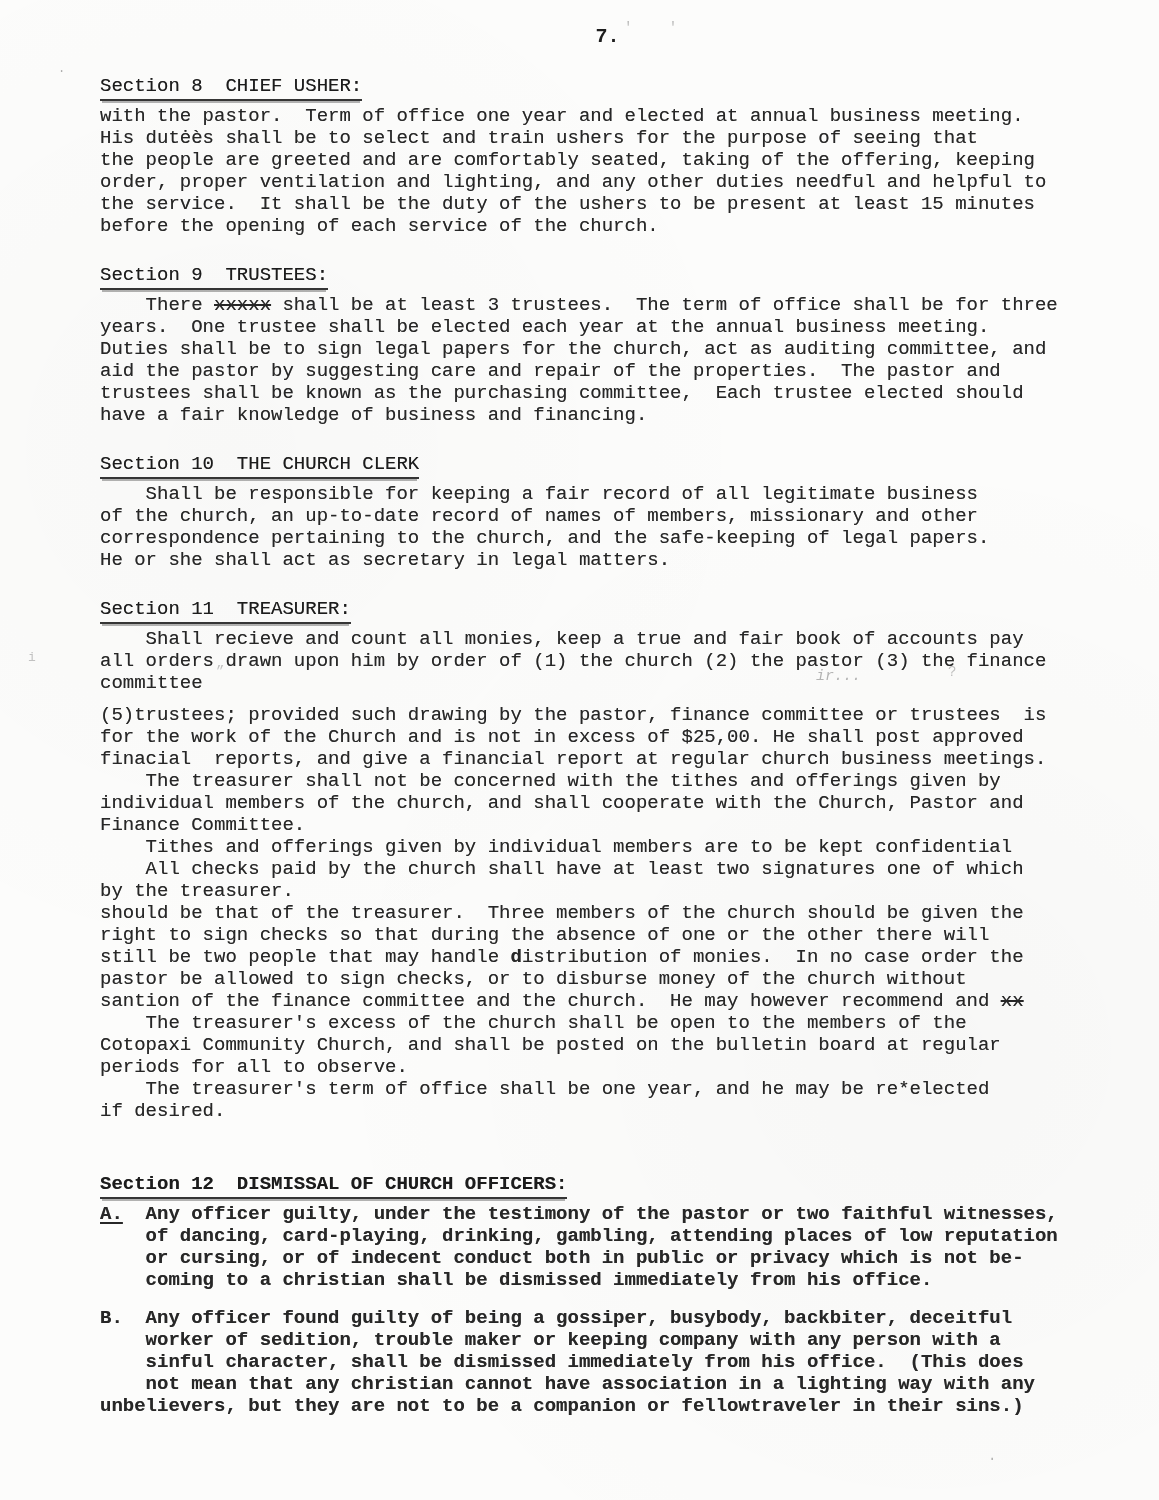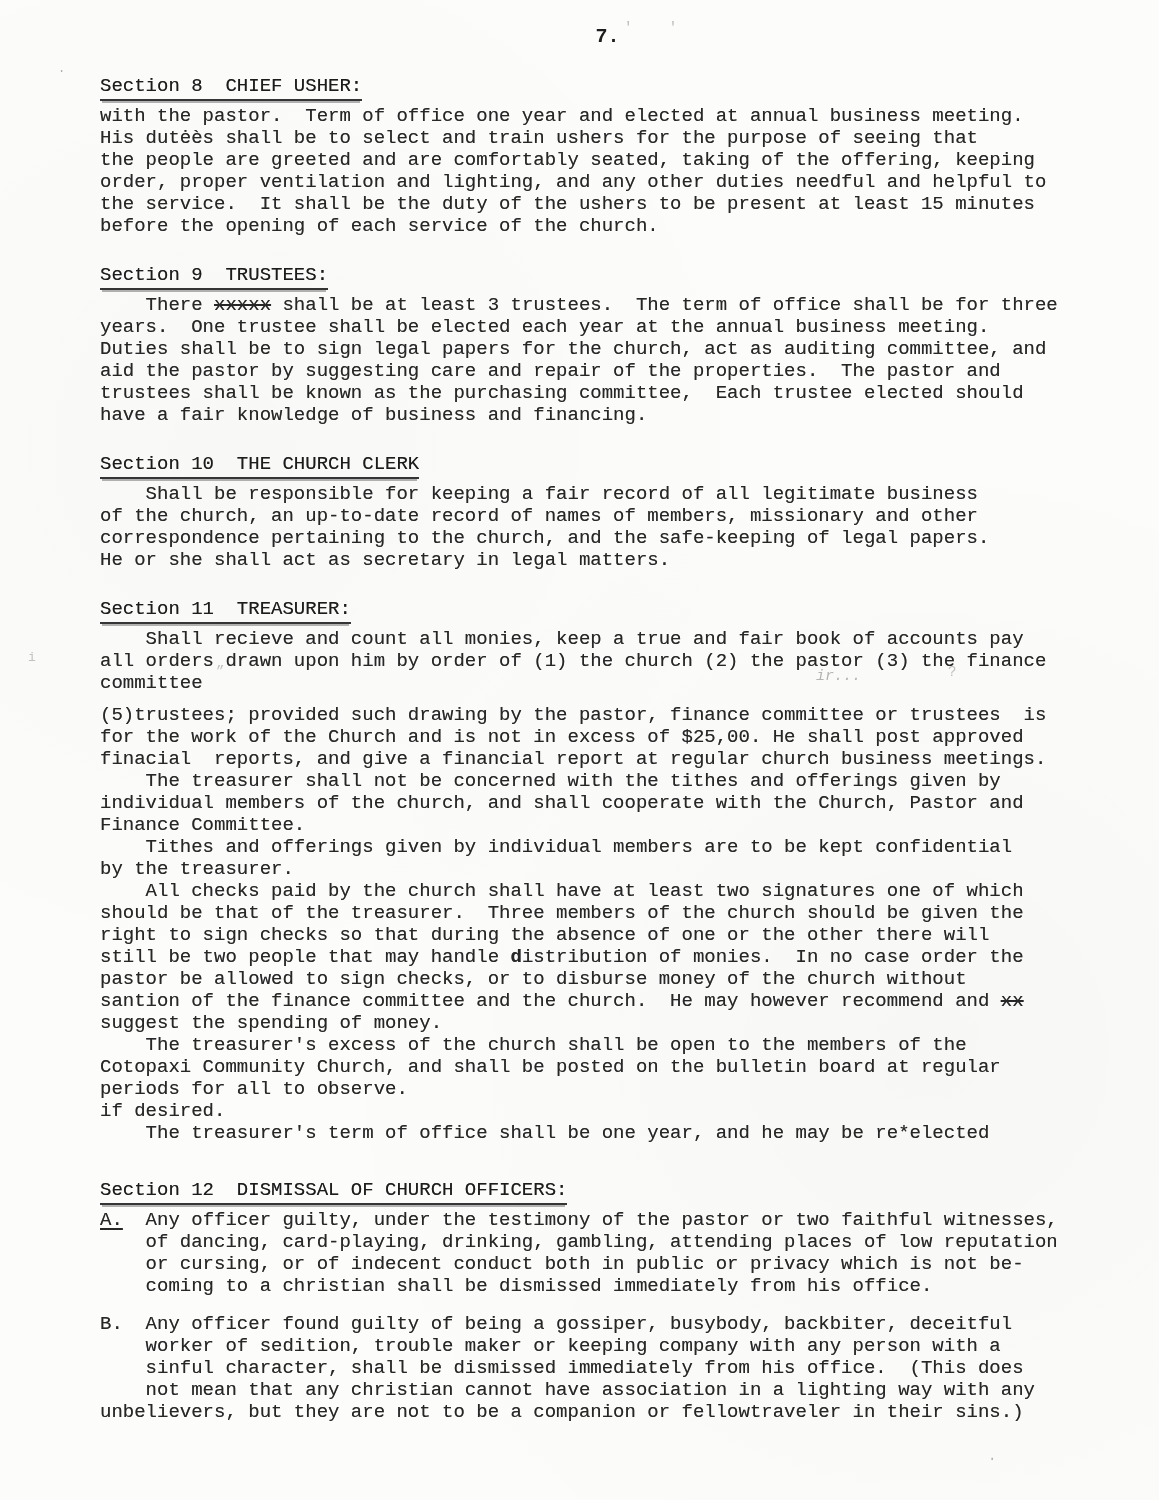--- a/index.html
+++ b/index.html
@@ -22,21 +22,21 @@
     line-height:26px;
     font-weight:bold;
     color:#1d1d1d;
   }
   .doc-body{
     margin-top:24px;
     padding-left:100px;
   }
   .section{margin-top:0;}
   .section + .section{margin-top:26px;}
-  .section:nth-of-type(5){margin-top:34px;}
+  .section:nth-of-type(5){margin-top:50px;font-weight:bold;}
   .heading-row{line-height:24px;}
   .heading{
     display:inline-block;
     font-size:19px;
     color:#1c1c1c;
     white-space:pre;
     text-shadow:0 0 0.6px rgba(20,20,20,0.55);
     border-bottom:2px solid rgba(25,25,25,0.88);
     box-shadow:0 4px 0 -2px rgba(40,40,40,0.35);
     padding-bottom:1px;
@@ -113,33 +113,32 @@
           <div class="line">    Shall recieve and count all monies, keep a true and fair book of accounts pay</div>
           <div class="line">all orders drawn upon him by order of (1) the church (2) the pastor (3) the finance</div>
           <div class="line">committee</div>
           <div class="line gap-small">(5)trustees; provided such drawing by the pastor, finance committee or trustees  is</div>
           <div class="line">for the work of the Church and is not in excess of $25,00. He shall post approved</div>
           <div class="line">finacial  reports, and give a financial report at regular church business meetings.</div>
           <div class="line">    The treasurer shall not be concerned with the tithes and offerings given by</div>
           <div class="line">individual members of the church, and shall cooperate with the Church, Pastor and</div>
           <div class="line">Finance Committee.</div>
           <div class="line">    Tithes and offerings given by individual members are to be kept confidential</div>
+          <div class="line">    All checks paid by the church shall have at least two signatures one of which</div>
           <div class="line">by the treasurer.</div>
-          <div class="line">    All checks paid by the church shall have at least two signatures one of which</div>
           <div class="line">should be that of the treasurer.  Three members of the church should be given the</div>
           <div class="line">right to sign checks so that during the absence of one or the other there will</div>
           <div class="line"><span>still be two people that may handle </span><span class="bold">d</span><span>istribution of monies.  In no case order the</span></div>
           <div class="line">pastor be allowed to sign checks, or to disburse money of the church without</div>
           <div class="line"><span>santion of the finance committee and the church.  He may however recommend and </span><span class="strike">xx</span></div>
-          <div class="line">suggest the spending of money.</div>
           <div class="line">    The treasurer's excess of the church shall be open to the members of the</div>
           <div class="line">Cotopaxi Community Church, and shall be posted on the bulletin board at regular</div>
           <div class="line">periods for all to observe.</div>
+          <div class="line">    The treasurer's term of office shall be one year, and he may be re*elected</div>
           <div class="line">if desired.</div>
-          <div class="line">    The treasurer's term of office shall be one year, and he may be re*elected</div>
         </div>
       </section>
       <section class="section">
         <div class="heading-row"><span class="heading">Section 12  DISMISSAL OF CHURCH OFFICERS:</span></div>
         <div class="lines">
           <div class="line"><span class="uline">A.</span><span>  Any officer guilty, under the testimony of the pastor or two faithful witnesses,</span></div>
           <div class="line">    of dancing, card-playing, drinking, gambling, attending places of low reputation</div>
           <div class="line">    or cursing, or of indecent conduct both in public or privacy which is not be-</div>
           <div class="line">    coming to a christian shall be dismissed immediately from his office.</div>
           <div class="line gap-item">B.  Any officer found guilty of being a gossiper, busybody, backbiter, deceitful</div>

